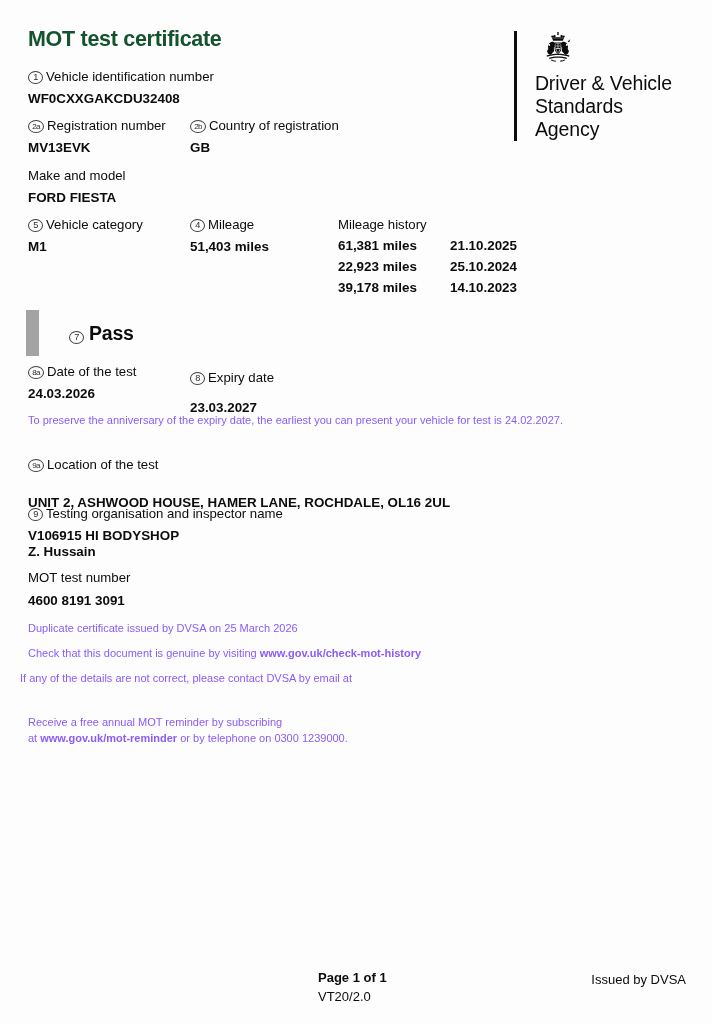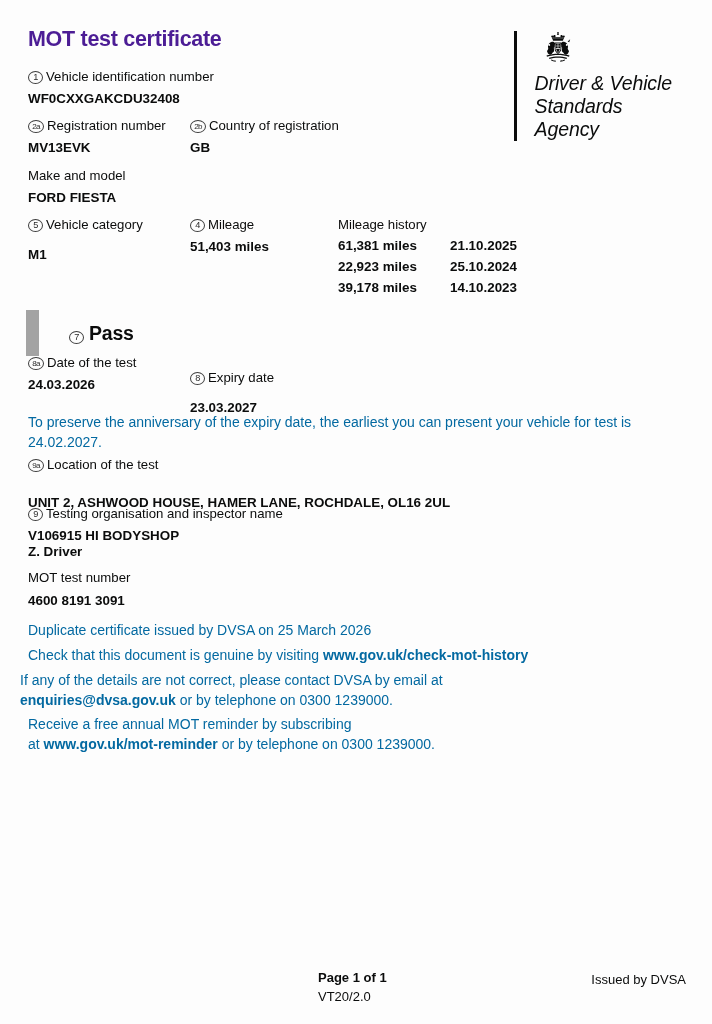--- a/index.html
+++ b/index.html
@@ -31,32 +31,31 @@
     top: 28px;
     right: 26px;
     height: 130px;
   }
   .doc-title {
     font-size: 21.5px;
     font-weight: bold;
     letter-spacing: -0.3px;
     line-height: 1.1;
     margin: 0;
-    color: #4c1d95;
+    color: #14532d;
   }
 
   
   .dvsa-logo {
     position: absolute;
     right: 14px;
     top: 2px;
     display: flex;
     align-items: center;
     gap: 18px;
-    font-style: italic;
   }
   .logo-rule {
     width: 3px;
     background: #0b0c0c;
     height: 110px;
     flex: none;
     margin-top: 1px;
   }
   .logo-right {
     display: block;
@@ -153,23 +152,23 @@
   }
   .pass-text .marker {
     font-size: 9.2px;
     vertical-align: 2px;
     margin-right: 5px;
   }
 
   
   .para {
     position: absolute;
-    font-size: 14px;
+    font-size: 11px;
     line-height: 1.42;
-    color: #0369a1;
+    color: #8b5cf6;
     font-weight: normal;
   }
   .para b, .bold { font-weight: bold; }
 
   
   .footer-center {
     position: absolute;
     left: 318px;
     top: 969px;
     font-size: 13px;
@@ -254,21 +253,21 @@
 
   <div class="blk" style="left:28px; top:168px;">
     <div class="field-label">Make and model</div>
     <div class="field-value" style="margin-top:4px;">FORD FIESTA</div>
   </div>
 
   <div class="blk" style="left:28px; top:217px;">
     <div class="field-label">
       <span class="marker">5</span><span>Vehicle category</span>
     </div>
-    <div class="field-value" style="margin-top:12px;">M1</div>
+    <div class="field-value" style="margin-top:4px;">M1</div>
   </div>
 
   <div class="blk" style="left:190px; top:217px;">
     <div class="field-label">
       <span class="marker">4</span><span>Mileage</span>
     </div>
     <div class="field-value" style="margin-top:4px;">51,403 miles</div>
   </div>
 
   <div class="blk" style="left:338px; top:217px;">
@@ -288,21 +287,21 @@
   </div>
 
   <div class="pass-wrap">
     <div class="pass-bar"></div>
     <div class="pass-text">
       <span class="marker">7</span>
         <span>Pass</span>
     </div>
   </div>
 
-  <div class="blk" style="left:28px; top:355px;">
+  <div class="blk" style="left:28px; top:364px;">
     <div class="field-label">
       <span class="marker wide">8a</span><span>Date of the test</span>
     </div>
     <div class="field-value" style="margin-top:4px;">24.03.2026</div>
   </div>
 
   <div class="blk" style="left:190px; top:370px;">
     <div class="field-label">
       <span class="marker">8</span><span>Expiry date</span>
     </div>
@@ -316,37 +315,36 @@
       <span class="marker wide">9a</span><span>Location of the test</span>
     </div>
     <div class="field-value" style="margin-top:20px;">UNIT 2, ASHWOOD HOUSE, HAMER LANE, ROCHDALE, OL16 2UL</div>
   </div>
 
   <div class="blk" style="left:28px; top:506px;">
     <div class="field-label">
       <span class="marker">9</span><span>Testing organisation and inspector name</span>
     </div>
     <div class="field-value" style="margin-top:5px; line-height:1.22;">V106915   HI BODYSHOP</div>
-    <div class="field-value" style="line-height:1.22;">Z. Driver</div>
+    <div class="field-value" style="line-height:1.22;">Z. Hussain</div>
   </div>
 
   <div class="blk" style="left:28px; top:570px;">
     <div class="field-label">MOT test number</div>
     <div class="field-value" style="margin-top:5px;">4600 8191 3091</div>
   </div>
 
   <div class="para" style="left:28px; top:621px; width:620px;">Duplicate certificate issued by DVSA on 25 March 2026</div>
 
   <div class="para" style="left:28px; top:646px; width:620px;">
     <span>Check that this document is genuine by visiting </span><span class="bold">www.gov.uk/check-mot-history</span>
   </div>
 
   <div class="para" style="left:20px; top:671px; width:620px;">
     <div>If any of the details are not correct, please contact DVSA by email at</div>
-    <div><span class="bold">enquiries@dvsa.gov.uk</span><span> or by telephone on 0300 1239000.</span></div>
   </div>
 
   <div class="para" style="left:28px; top:715px; width:620px;">
     <div>Receive a free annual MOT reminder by subscribing</div>
     <div><span>at </span><span class="bold">www.gov.uk/mot-reminder</span><span> or by telephone on 0300 1239000.</span></div>
   </div>
 
   <div class="footer-center">
     <div class="pg">Page 1 of 1</div>
     <div>VT20/2.0</div>

